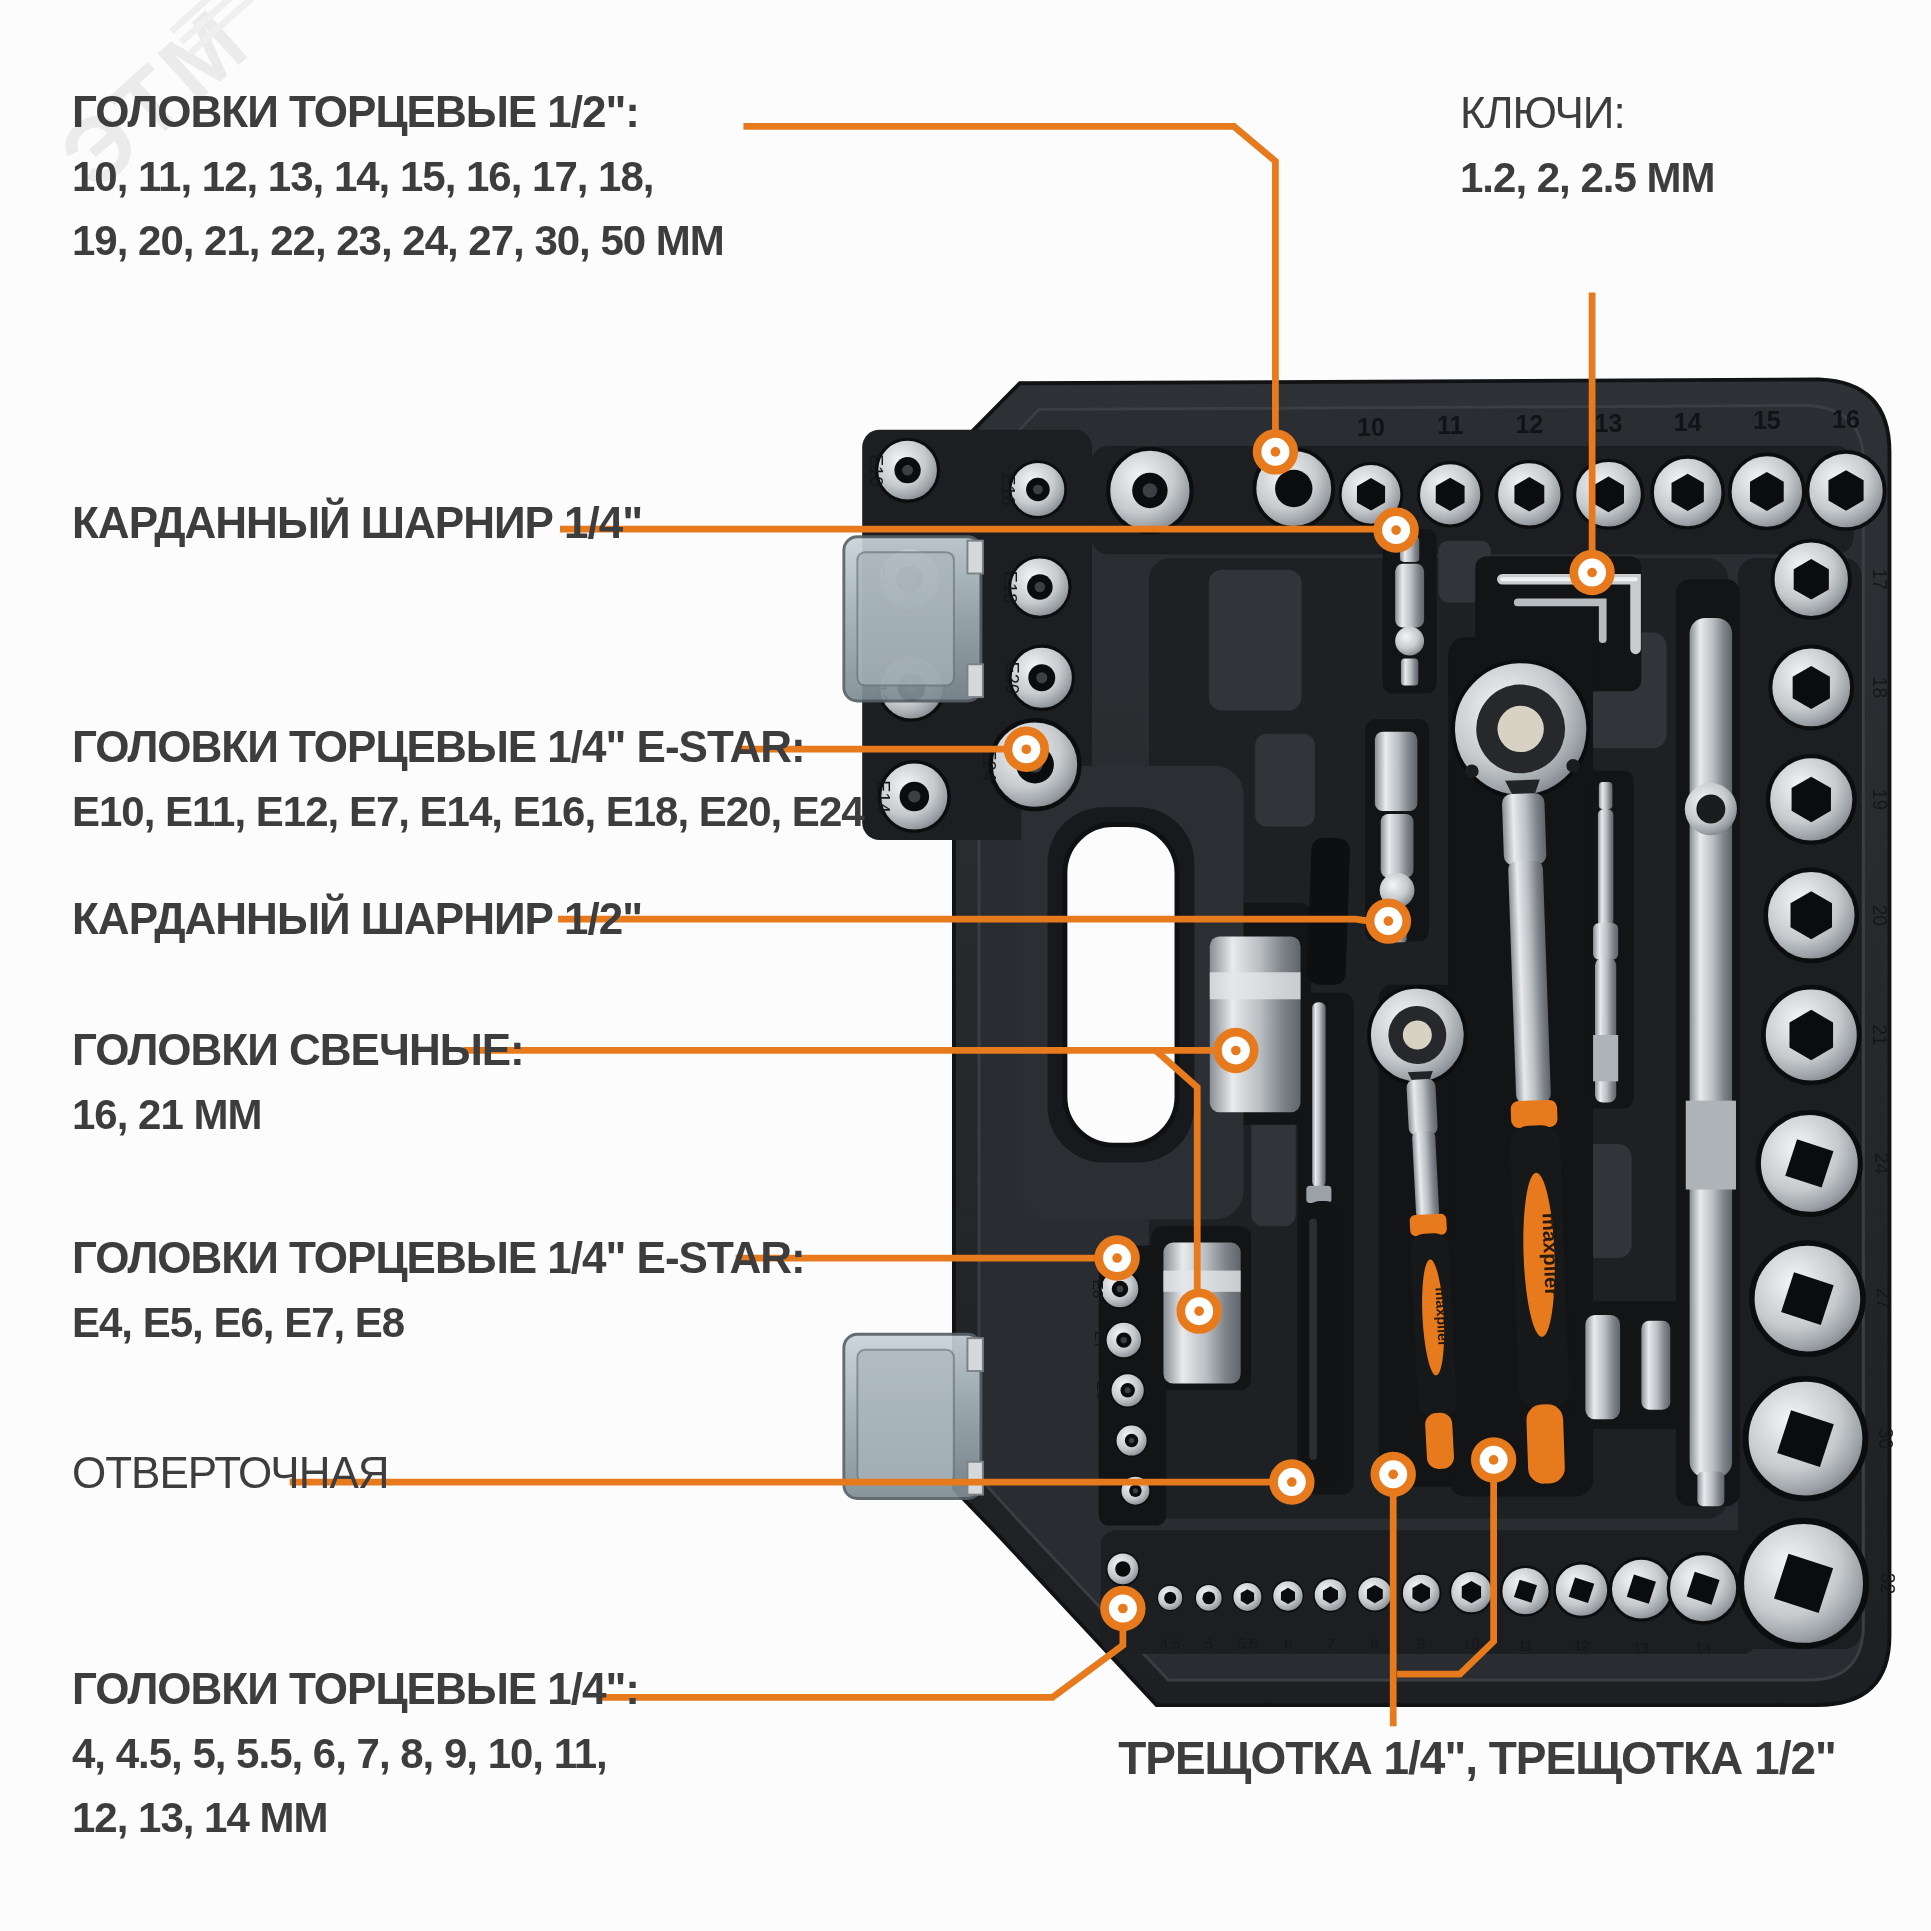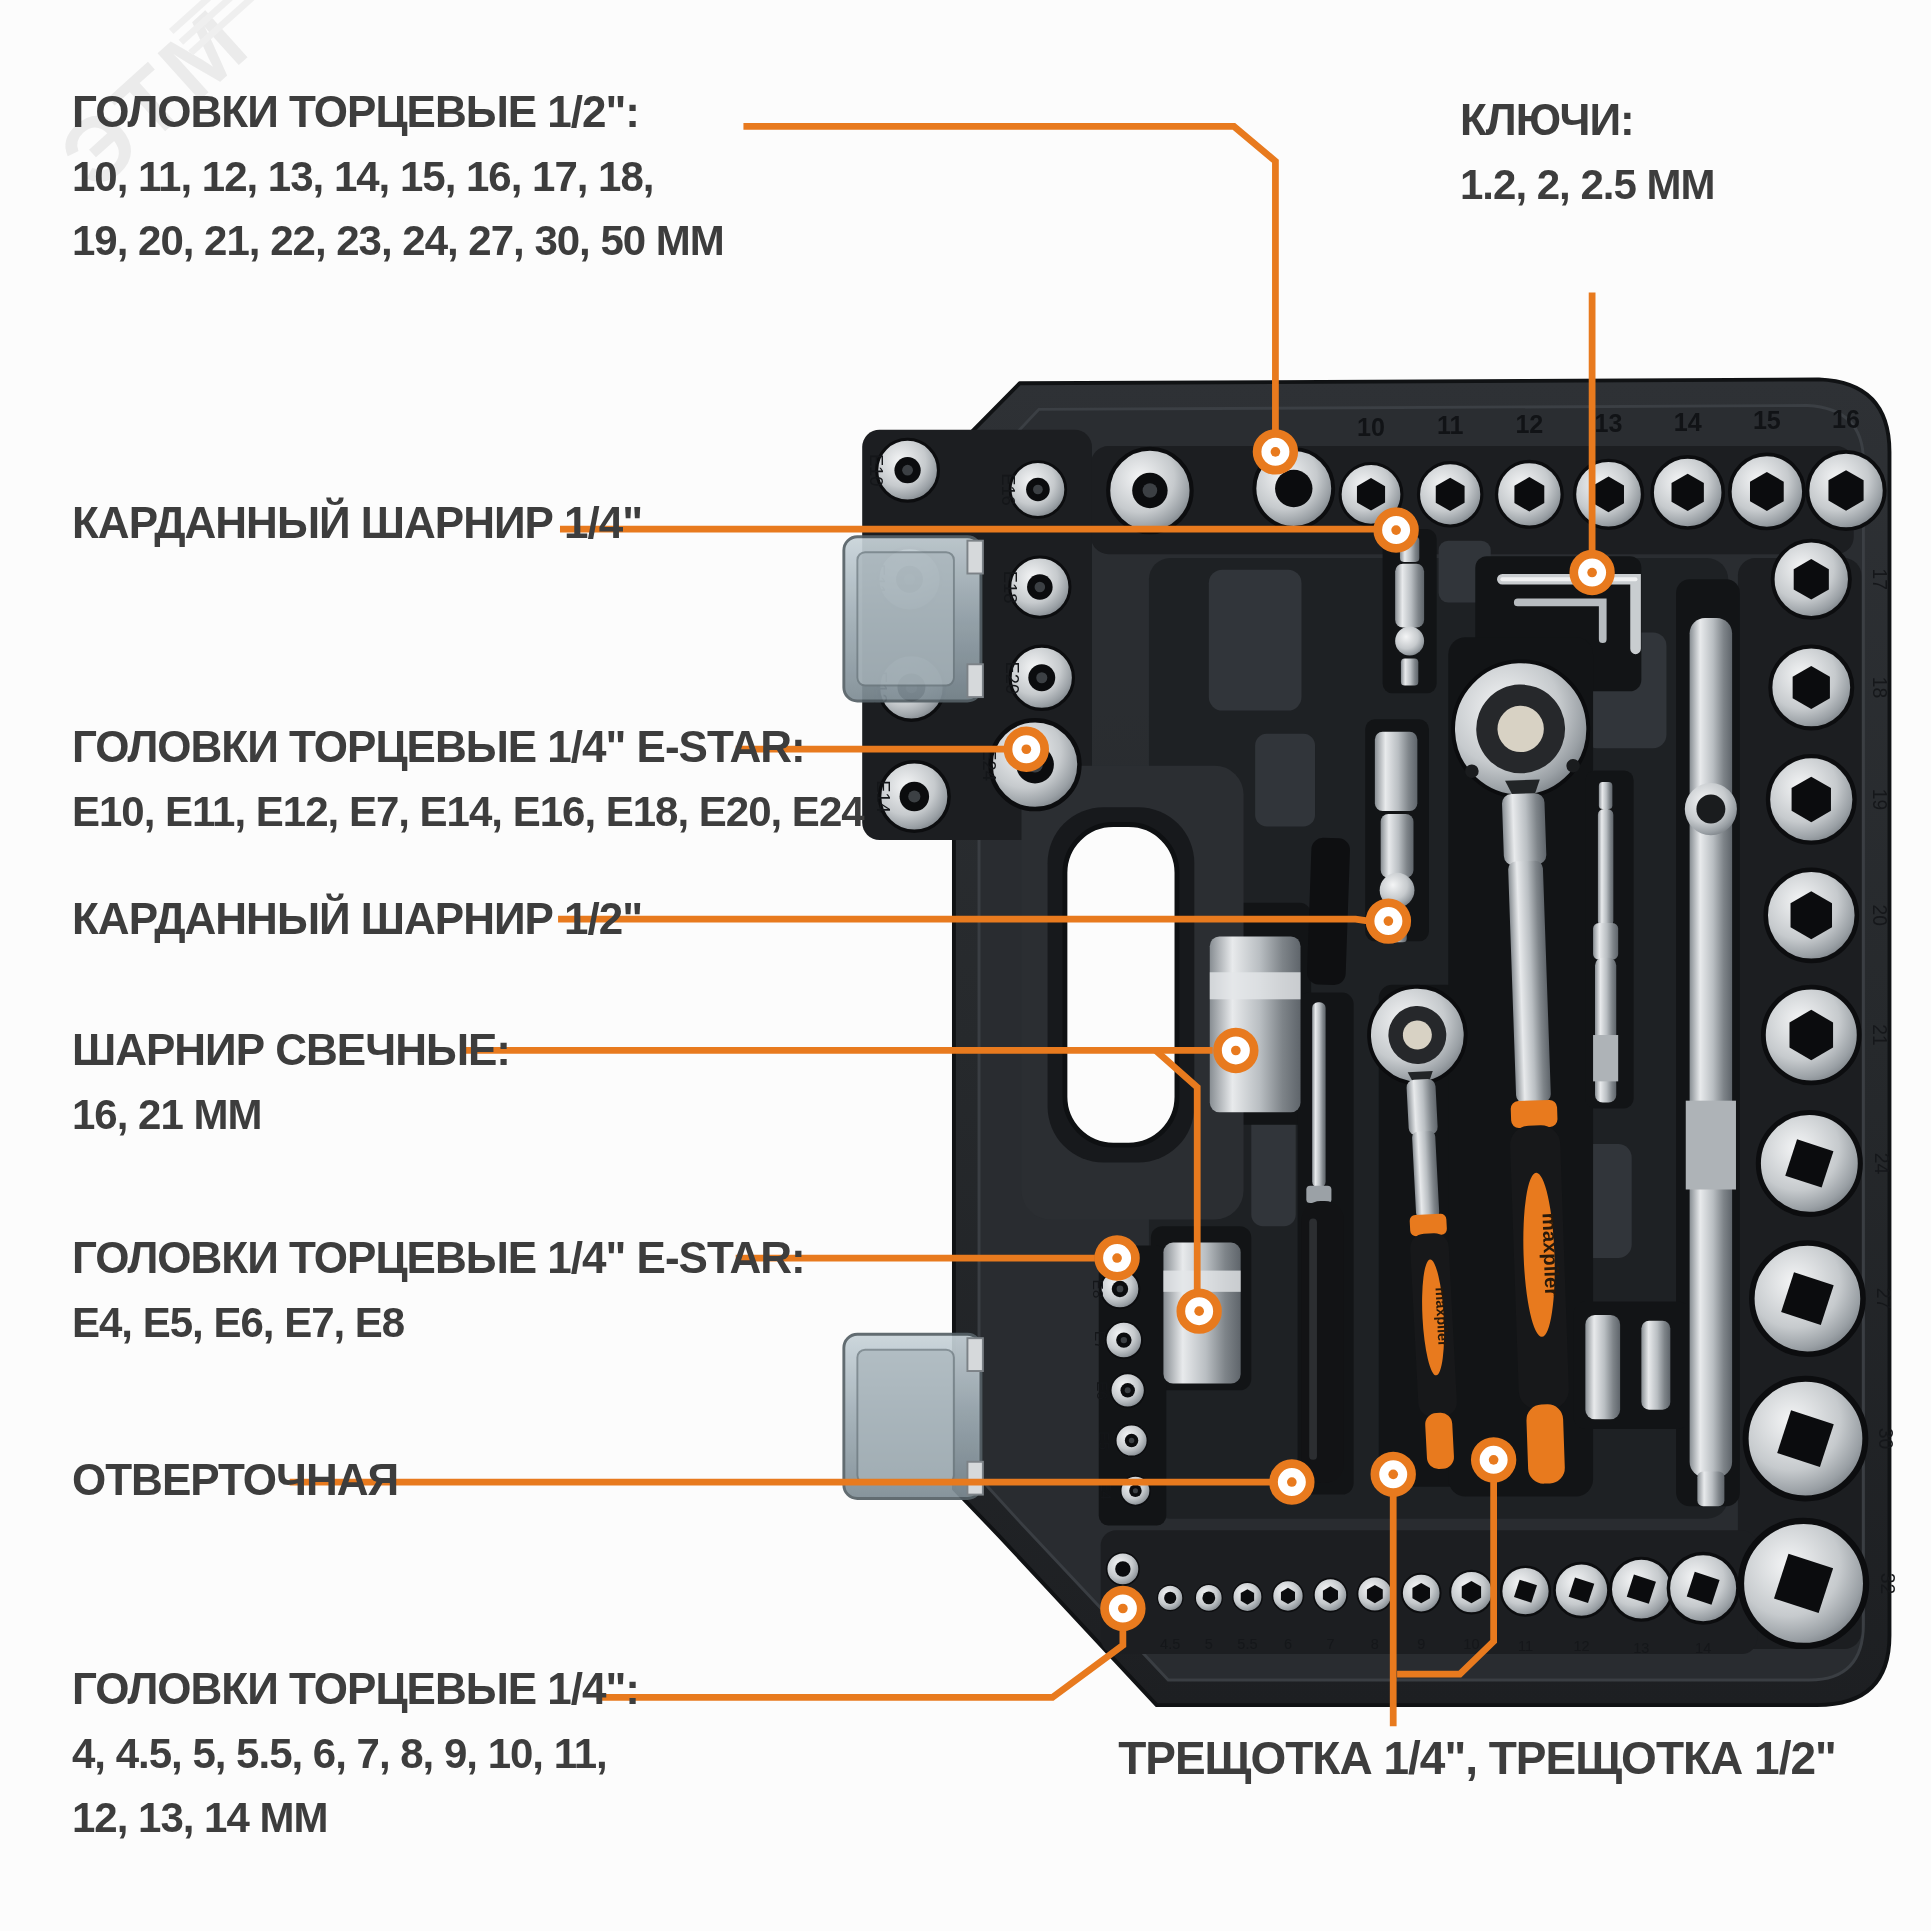--- a/index.html
+++ b/index.html
@@ -2,21 +2,21 @@
 <html><head>
 <meta charset="utf-8">
 <style>
   html,body{margin:0;padding:0;background:#ffffff;}
   .canvas{position:relative;width:1931px;height:1931px;background:#fcfcfc;overflow:hidden;
           font-family:"Liberation Sans",sans-serif;}
   .canvas svg{position:absolute;left:0;top:0;z-index:1;}
   .lbl{position:absolute;z-index:2;color:#3d3d3d;white-space:nowrap;letter-spacing:-1px;}
   .lbl .t{font-weight:700;font-size:44px;line-height:46px;}
   .lbl .v{font-weight:700;font-size:42px;line-height:44px;margin-top:20px;}
-  .lbl .t2{font-weight:700;font-size:44px;line-height:46px;margin-top:8px;}
+  .lbl .t2{font-weight:400;font-size:44px;line-height:46px;margin-top:1px;}
   .center{text-align:center;}
 </style>
 </head>
 <body>
 
 <div class="canvas">
 
 <svg width="1931" height="1931" viewBox="0 0 2000 2000">
   <defs>
     <radialGradient id="mg" cx="38%" cy="35%" r="75%">
@@ -375,21 +375,21 @@
 <div class="lbl" style="left:72px;top:724px;">
   <div class="t">ГОЛОВКИ ТОРЦЕВЫЕ 1/4" E-STAR:</div>
   <div class="v">Е10, Е11, Е12, Е7, Е14, Е16, Е18, Е20, Е24</div>
 </div>
 
 <div class="lbl" style="left:72px;top:896px;">
   <div class="t">КАРДАННЫЙ ШАРНИР 1/2"</div>
 </div>
 
 <div class="lbl" style="left:72px;top:1027px;">
-  <div class="t">ШАРНИР СВЕЧНЫЕ:</div>
+  <div class="t">ГОЛОВКИ СВЕЧНЫЕ:</div>
   <div class="v">16, 21 ММ</div>
 </div>
 
 <div class="lbl" style="left:72px;top:1235px;">
   <div class="t">ГОЛОВКИ ТОРЦЕВЫЕ 1/4" E-STAR:</div>
   <div class="v">Е4, Е5, Е6, Е7, Е8</div>
 </div>
 
 <div class="lbl" style="left:72px;top:1449px;">
   <div class="t2">ОТВЕРТОЧНАЯ</div>

